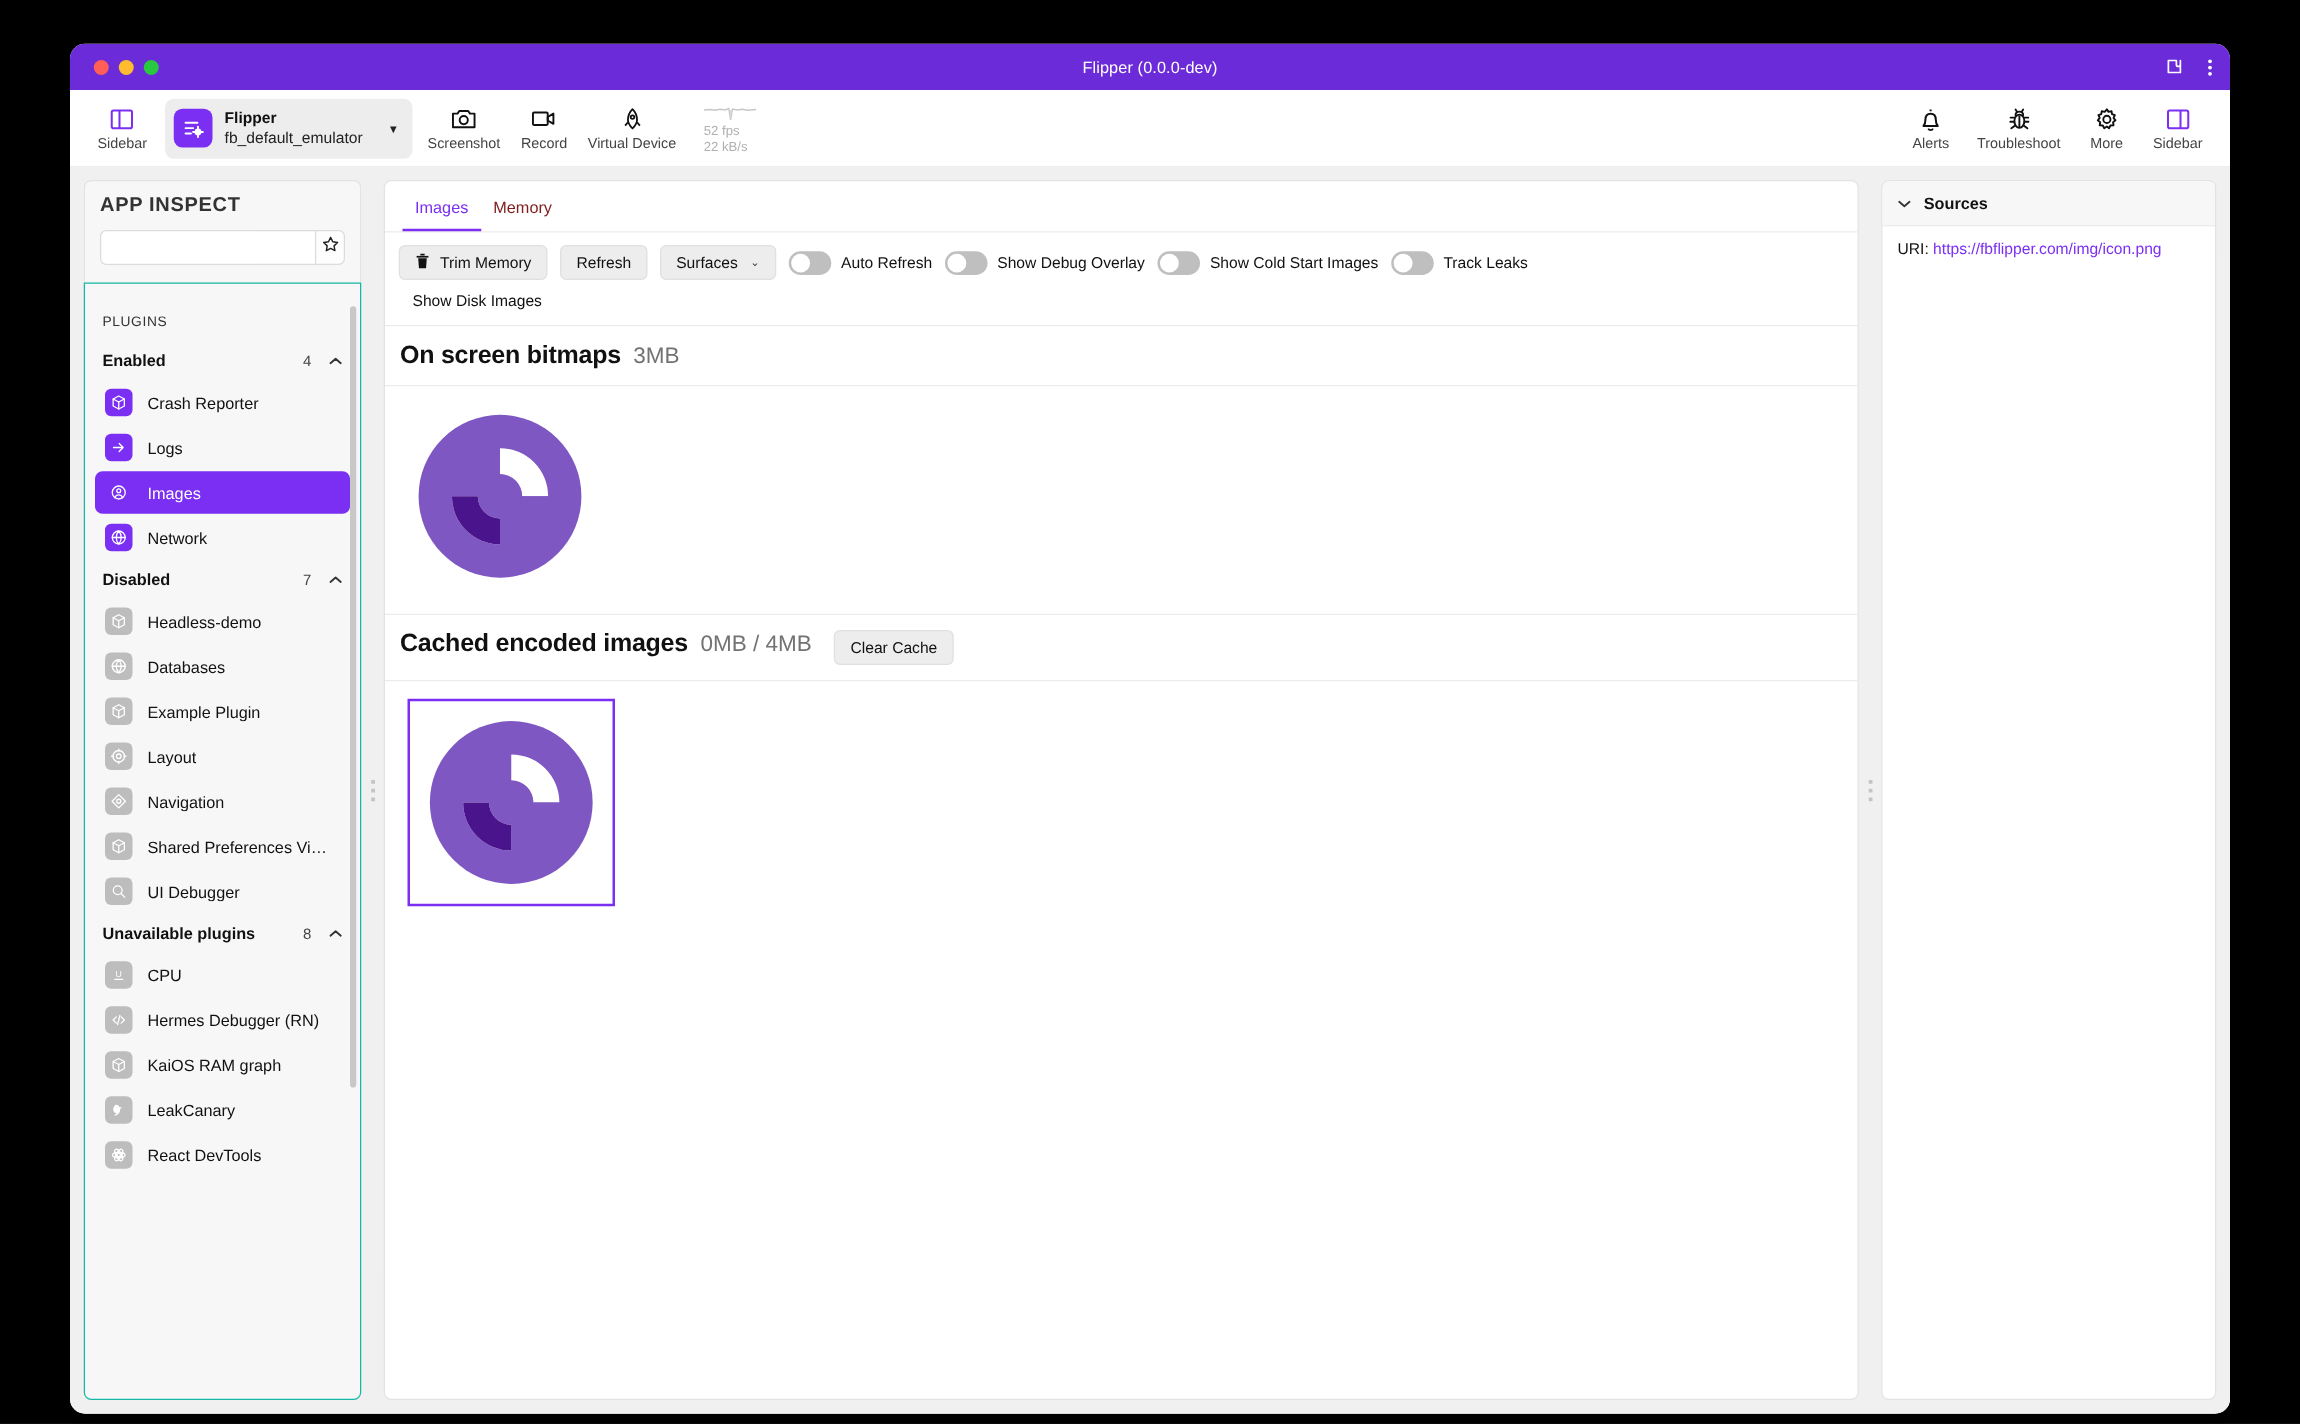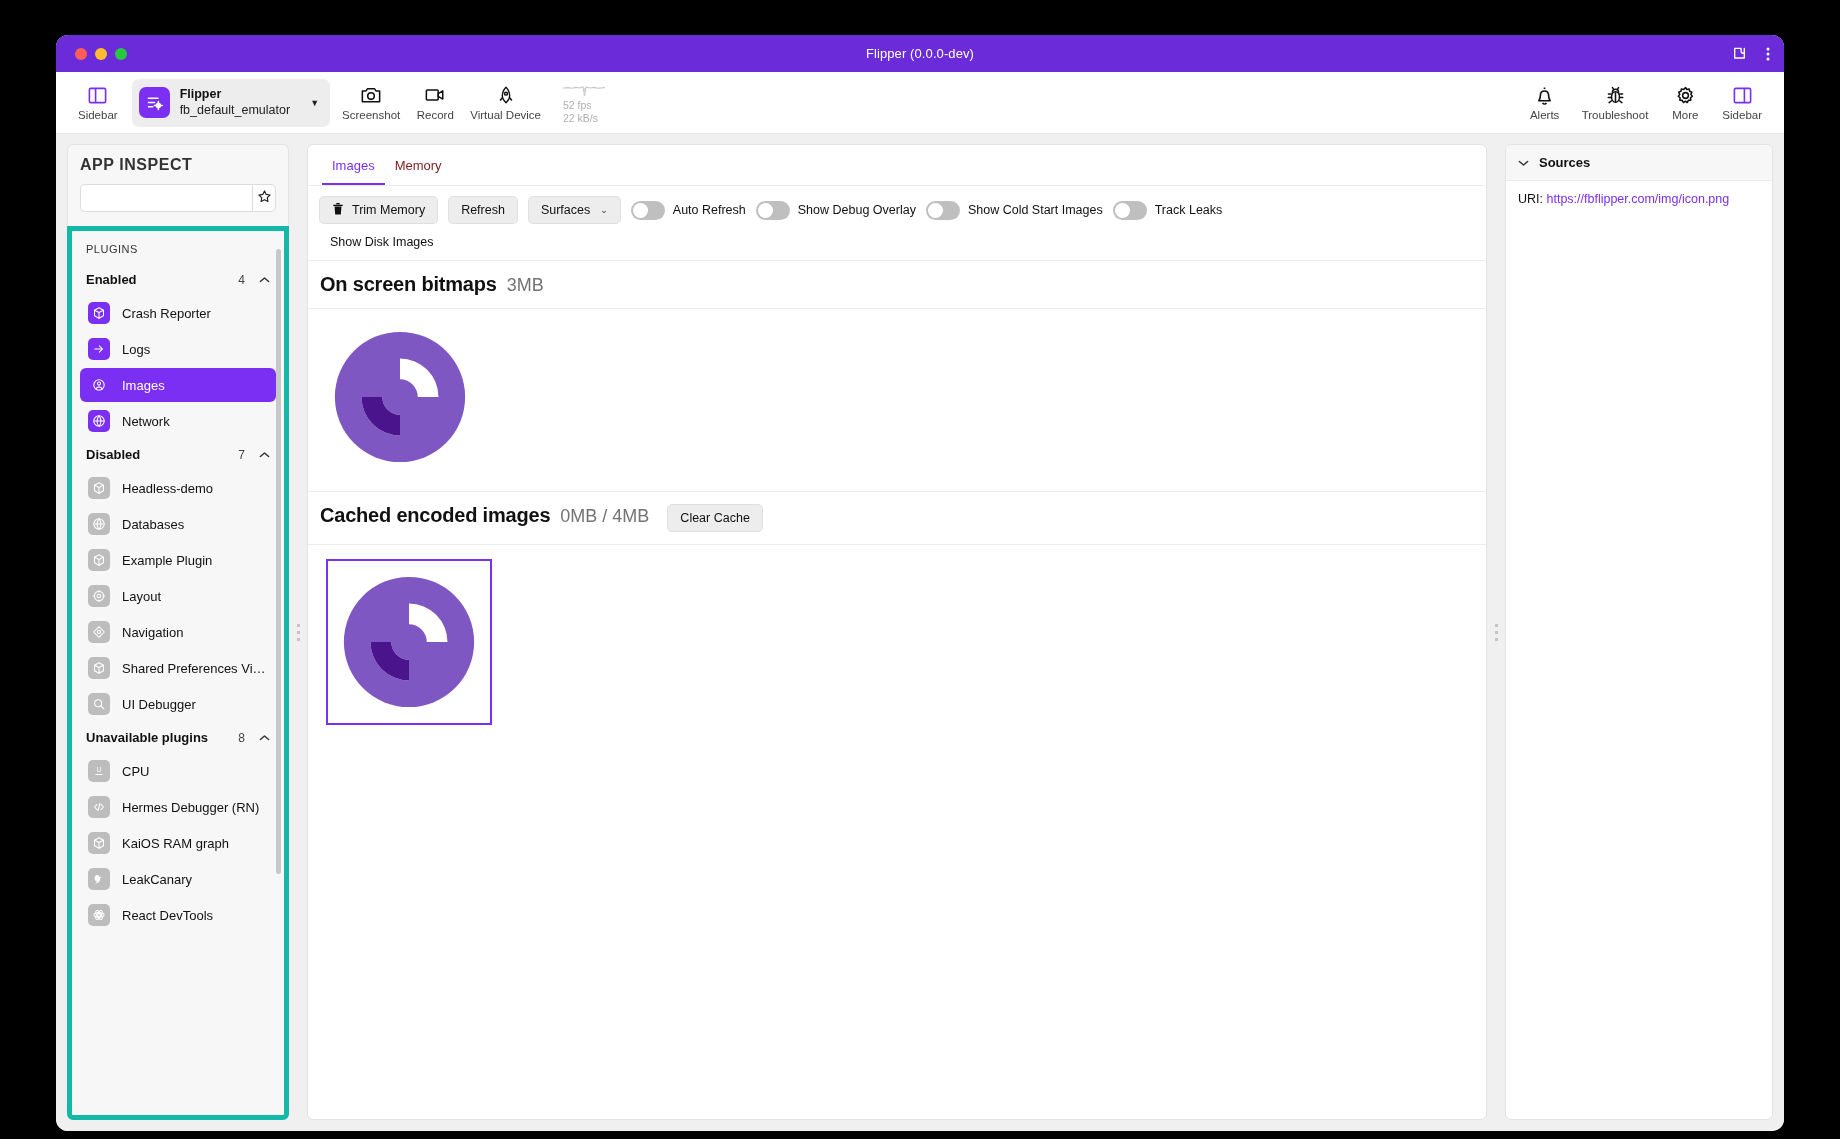--- a/index.html
+++ b/index.html
@@ -120,24 +120,24 @@
     border-radius: 5px 0 0 5px; background: #ffffff; outline: none;
     font-size: 12px; padding: 0 8px; font-family: inherit;
   }
   .star-btn {
     width: 30px; height: 28px; border: 1px solid #dcdcdc; border-radius: 0 5px 5px 0;
     background: #fdfdfd; display: flex; align-items: center; justify-content: center;
     cursor: pointer;
   }
   .plugins-pane {
     flex: 1 1 auto; min-height: 0;
-    background: #F7F7F7; border: 5px solid #14b8a6;
+    background: #F7F7F7; border: 1px solid #14b8a6;
     border-radius: 0 0 6px 6px;
     overflow: hidden; position: relative;
-    padding-top: 4px;
+    padding-top: 17px;
   }
   .plugins-scroll { height: 100%; overflow: hidden; padding-bottom: 6px; }
   .plug-label { font-size: 11px; letter-spacing: .5px; color: #333; padding: 8px 14px 10px 14px; }
   .group-head {
     display: flex; align-items: center; padding: 7px 14px 7px 14px;
     font-size: 13px; font-weight: bold; color: #111; cursor: default;
   }
   .group-head .cnt { margin-left: auto; font-size: 12px; font-weight: normal; color: #444; }
   .group-head .chev { margin-left: 14px; color: #333; font-size: 10px; display:flex; }
   .p-item {

